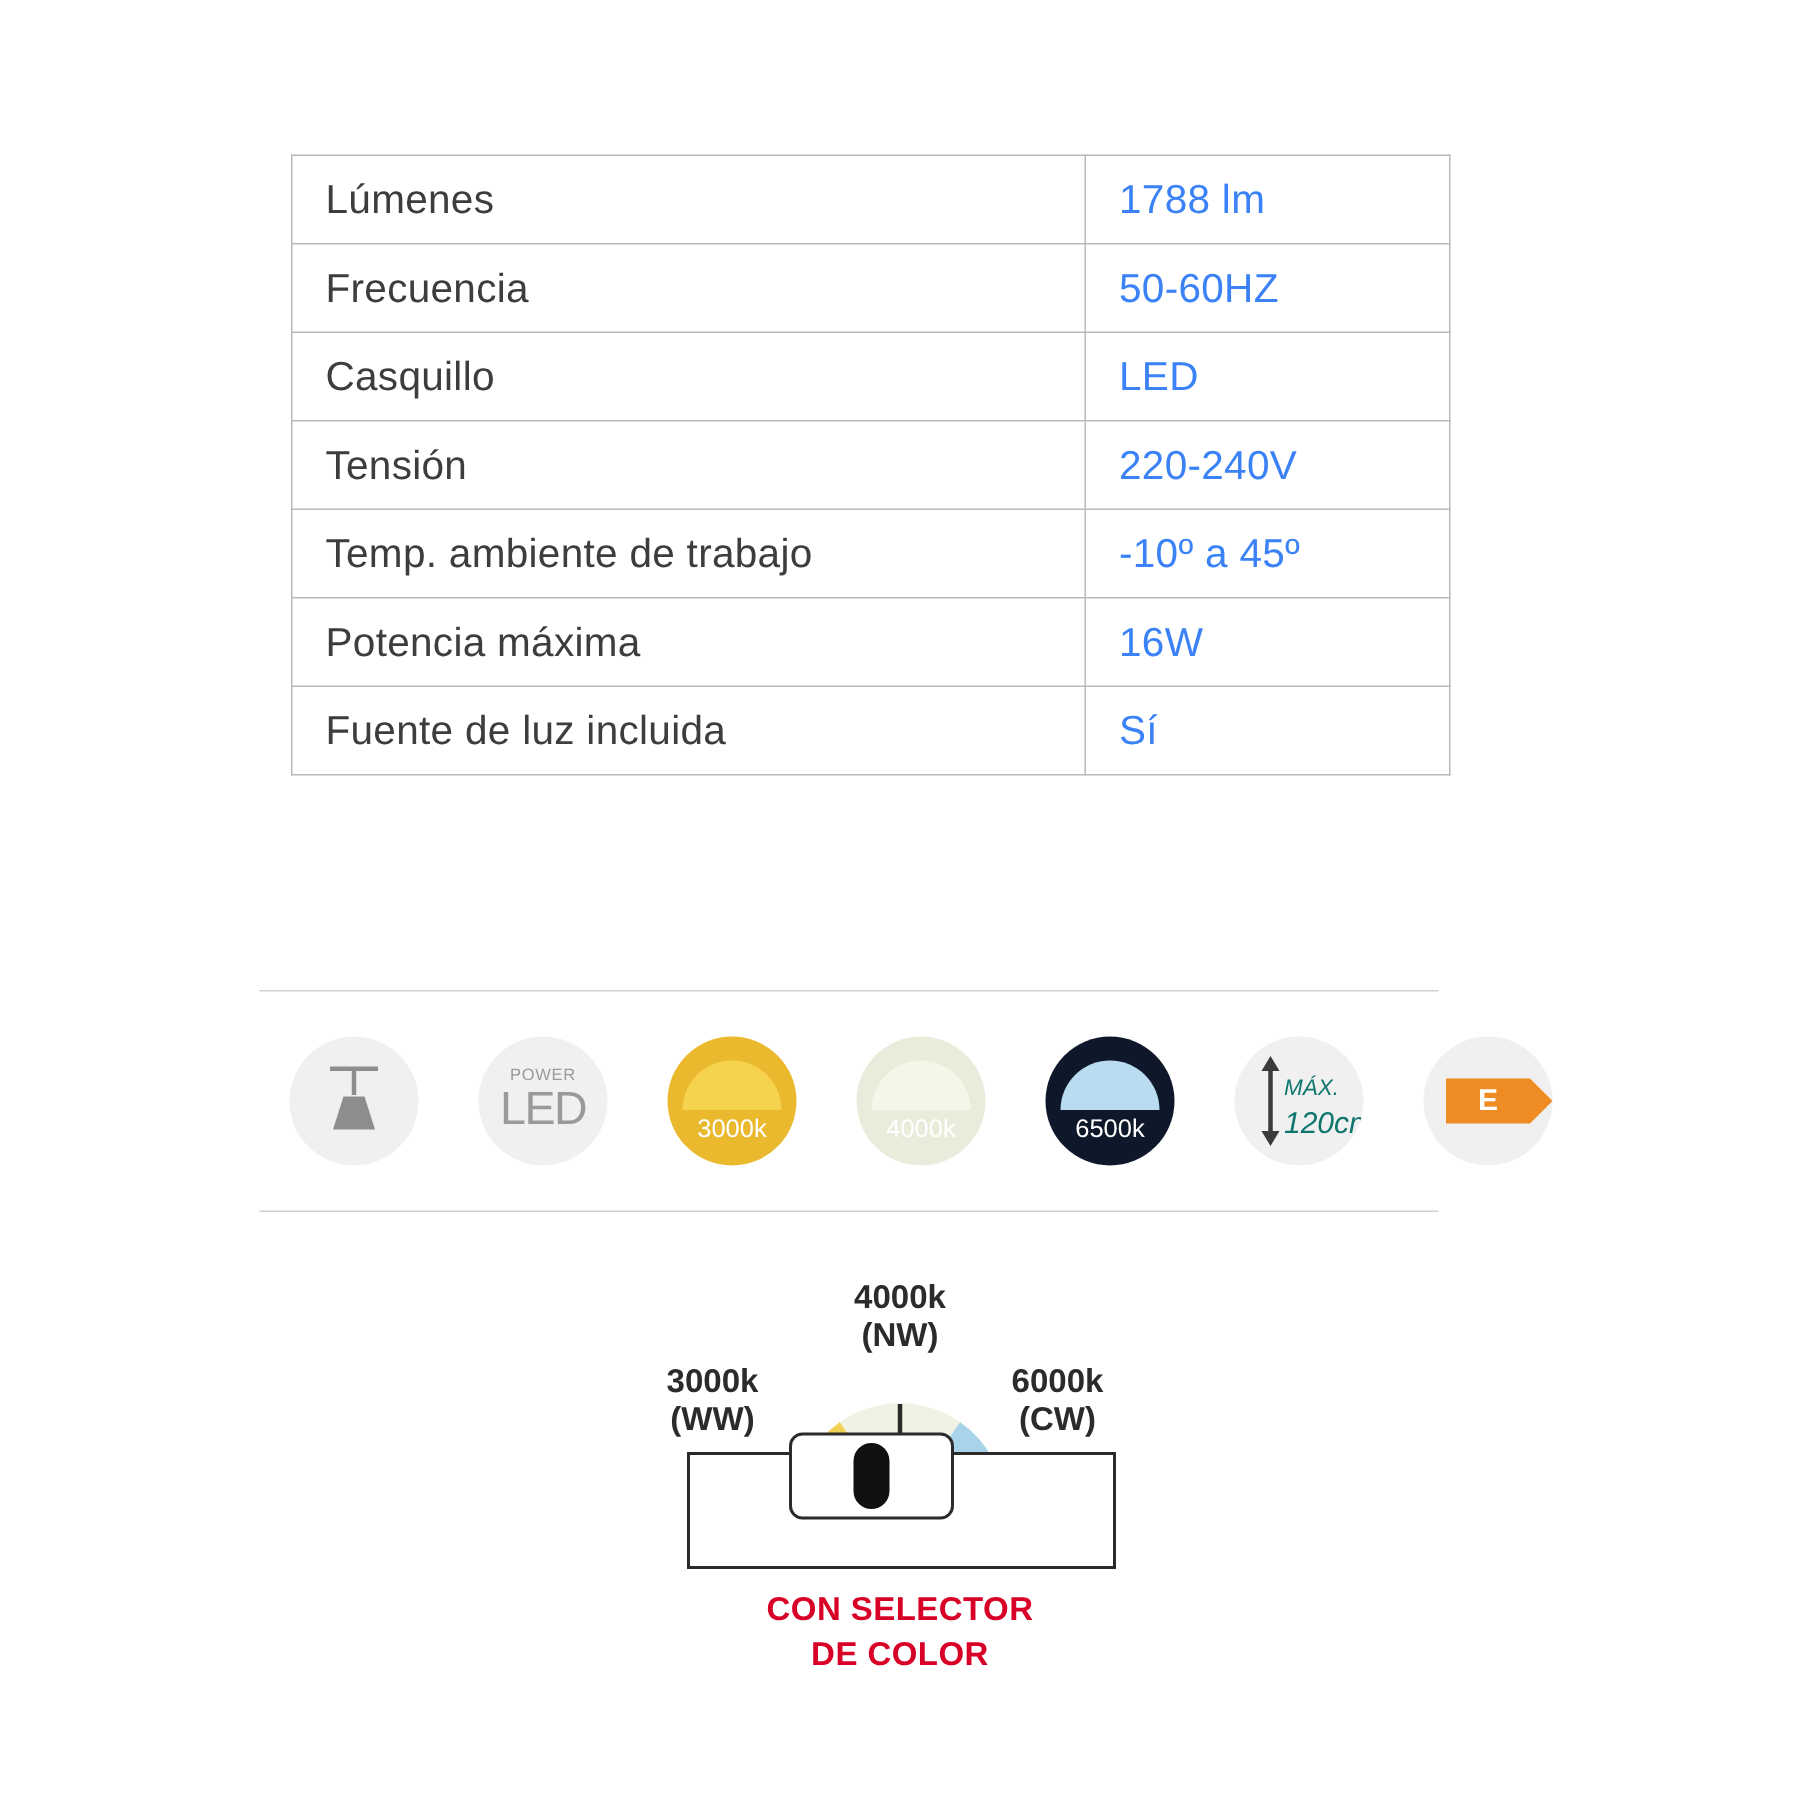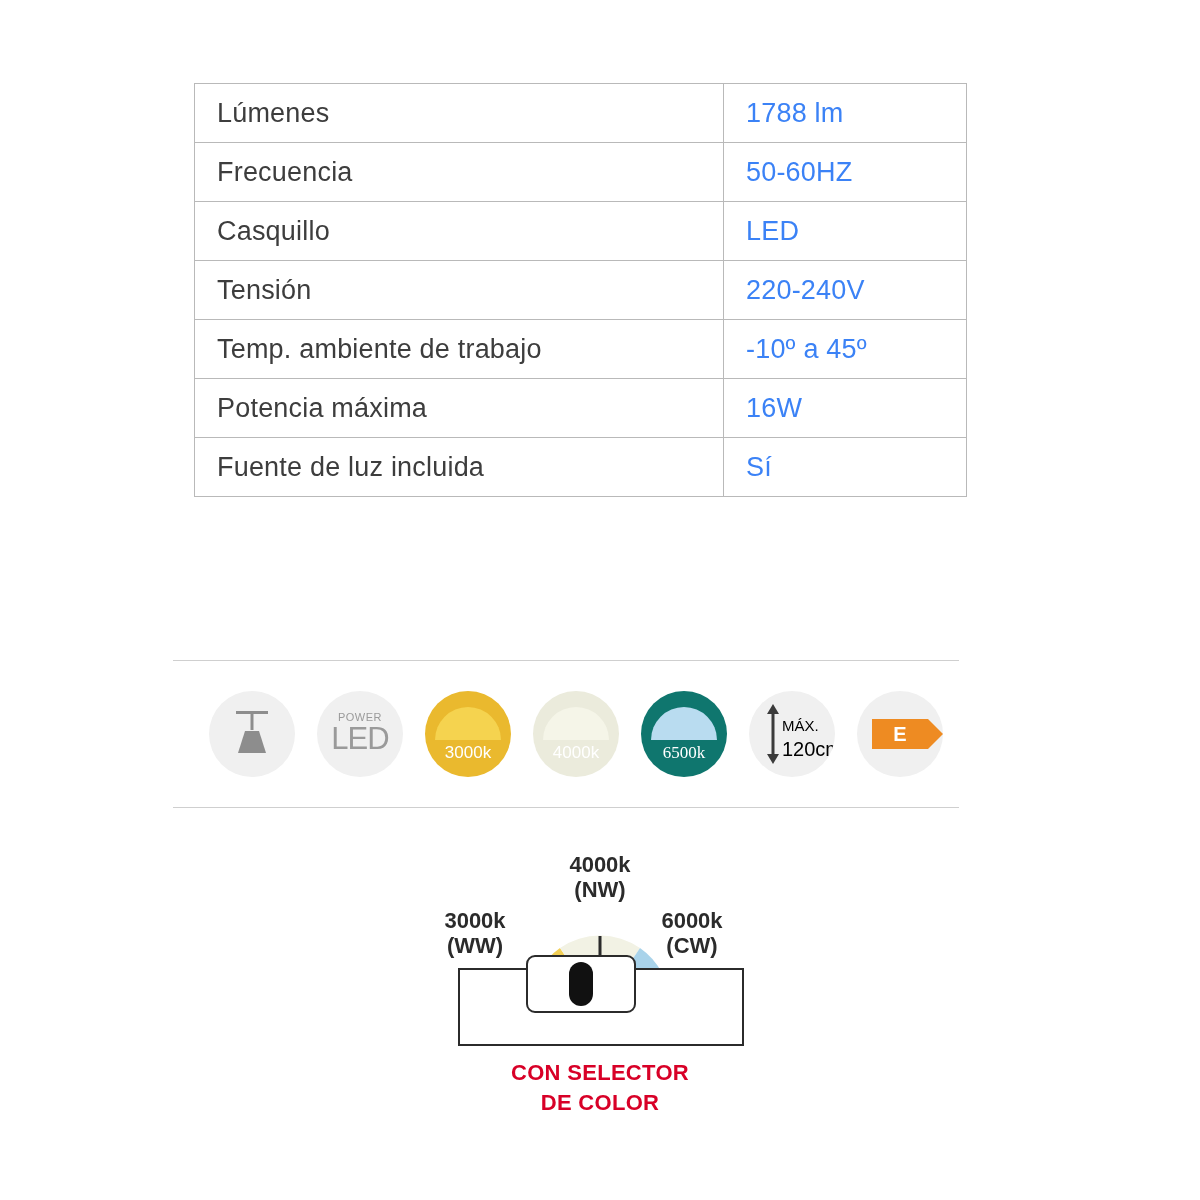--- a/index.html
+++ b/index.html
@@ -13,21 +13,21 @@
     font-family: "Liberation Sans", sans-serif;
     color: #3b3b3b;
     position: relative;
     overflow: hidden;
   }
 
   
   .spec-table {
     position: absolute;
     left: 194px;
-    top: 83px;
+    top: 103px;
     width: 726px;
     border-collapse: collapse;
     table-layout: fixed;
   }
   .spec-table td {
     border: 1px solid #b9b9b9;
     height: 58px;
     padding: 0 0 0 22px;
     font-size: 27px;
     color: #4a4a4a;
@@ -49,22 +49,22 @@
     position: absolute;
     left: 173px;
     top: 660px;
     width: 786px;
     height: 148px;
     border-top: 1px solid #cfcfcf;
     border-bottom: 1px solid #cfcfcf;
     box-sizing: border-box;
     display: flex;
     align-items: center;
-    justify-content: center;
-    gap: 22px;
+    justify-content: space-between;
+    gap: 40px;
     padding-left: 20px;
   }
   .icon-circle {
     width: 86px;
     height: 86px;
     border-radius: 50%;
     background: #f0f0f0;
     position: relative;
     flex: 0 0 auto;
     overflow: hidden;
@@ -125,41 +125,42 @@
     text-align: center;
     font-size: 17px;
     color: #ffffff;
     font-weight: 400;
   }
   .kelvin.k3000 { background: #eab92e; }
   .kelvin.k3000 .dome { background: #f5d34f; }
   .kelvin.k4000 { background: #ebebdc; }
   .kelvin.k4000 .dome { background: #f5f5e8; }
   .kelvin.k4000 .kelvin-label { color: #ffffff; }
-  .kelvin.k6500 { background: #0f766e; font-family: Liberation Serif, serif; }
+  .kelvin.k6500 { background: #0f172a; }
   .kelvin.k6500 .dome { background: #b9dcf0; }
 
   
   .maxh {
     position: relative;
     font-size: 0;
   }
   .maxh .arrow-col {
     position: absolute;
     left: 17px;
     top: 13px;
     height: 60px;
     width: 14px;
   }
   .maxh .txt1, .maxh .txt2 {
     position: absolute;
     left: 33px;
     font-size: 15px;
-    color: #000000;
+    color: #0f766e;
     font-family: "Liberation Sans", sans-serif;
+    font-style: italic;
   }
   .maxh .txt1 { top: 26px; }
   .maxh .txt2 { top: 47px; font-size: 20px; }
 
   
   .energy {
     background: #f0f0f0;
   }
   .energy .etag {
     position: relative;
@@ -199,21 +200,21 @@
   .sel-lab {
     position: absolute;
     text-align: center;
     font-size: 22px;
     font-weight: bold;
     color: #2b2b2b;
     line-height: 1.15;
   }
   .sel-lab.nw { left: 110px; top: 12px; width: 140px; }
   .sel-lab.ww { left: -10px; top: 68px; width: 130px; }
-  .sel-lab.cw { left: 202px; top: 68px; width: 140px; }
+  .sel-lab.cw { left: 215px; top: 68px; width: 140px; }
 
   .gauge-wrap {
     position: absolute;
     left: 98px;
     top: 80px;
     width: 164px;
     height: 96px;
   }
   .device-box {
     position: absolute;

